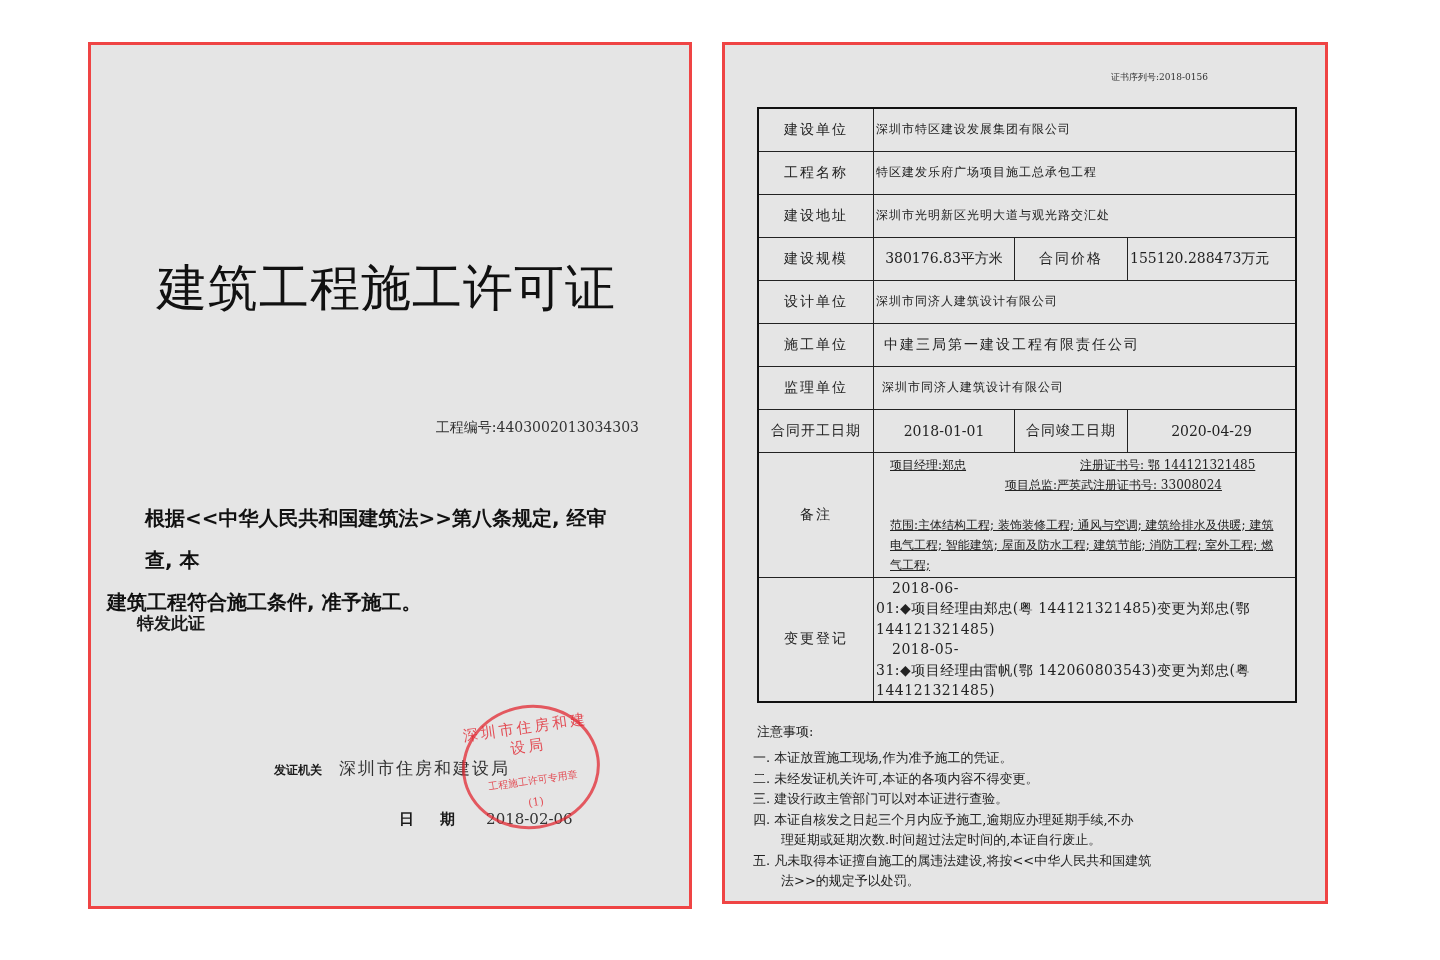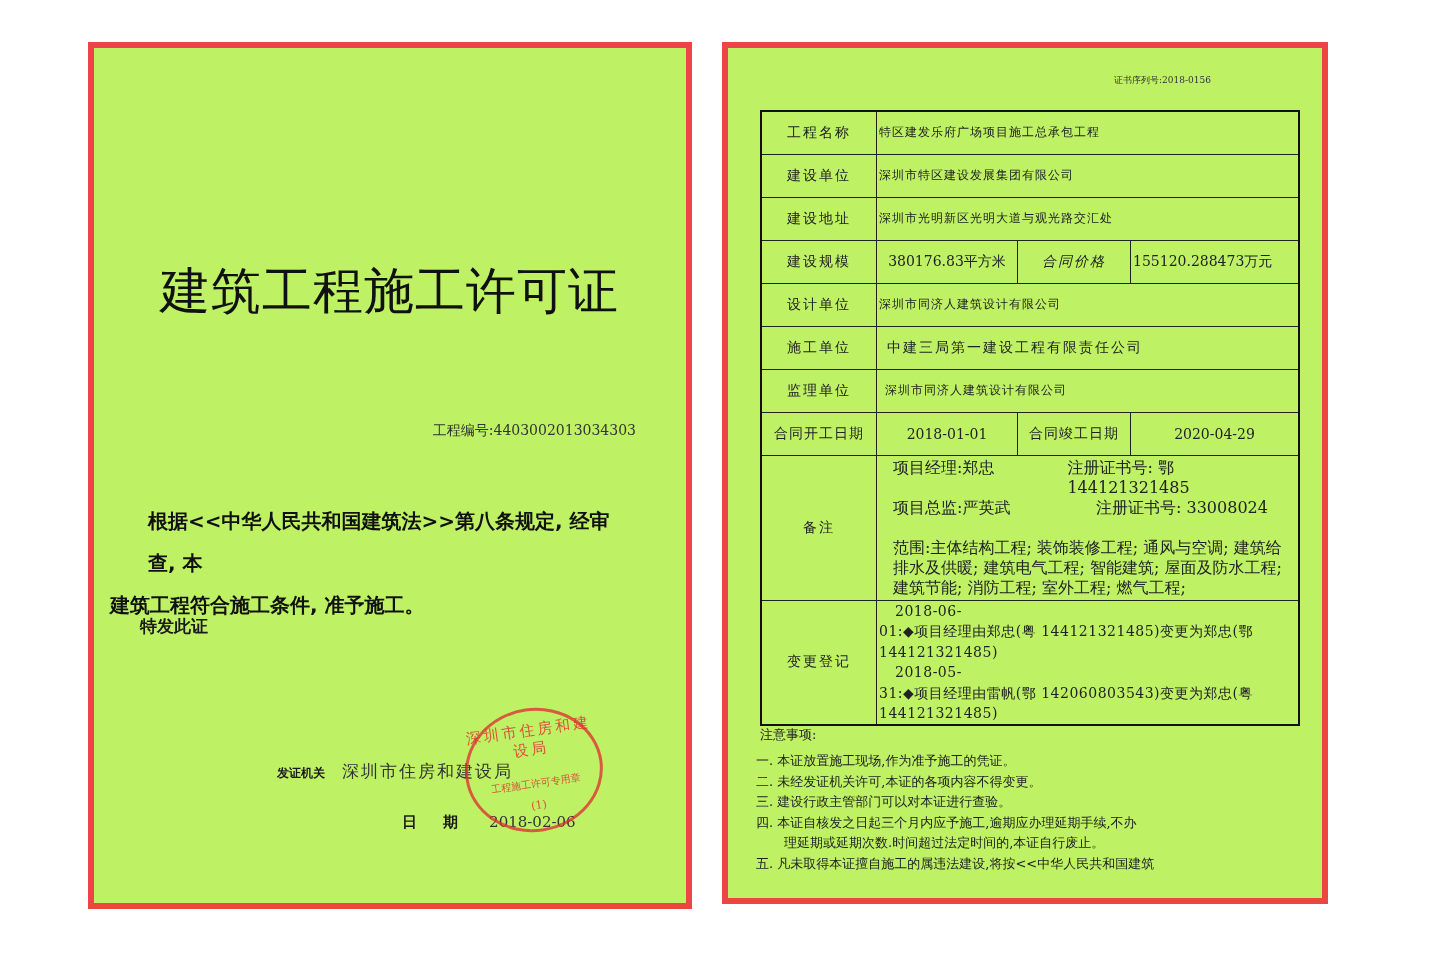--- a/index.html
+++ b/index.html
@@ -3,21 +3,21 @@
 <meta charset="utf-8">
 <style>
   html, body { margin:0; padding:0; }
   body {
     width:1440px; height:960px; position:relative; overflow:hidden;
     background:#ffffff;
     font-family:"DejaVu Serif", serif;
     color:#1a1a1a;
   }
   .page {
-    position:absolute; border:6px solid #ef4444; box-sizing:border-box; background:#bef264;
+    position:absolute; border:3px solid #ef4444; box-sizing:border-box; background:#e5e5e5;
   }
   #left-page { left:88px; top:42px; width:604px; height:867px; }
   #right-page { left:722px; top:42px; width:606px; height:862px; }
 
   .title {
     position:absolute; left:66px; top:186px; width:480px;
     font-family:"DejaVu Sans", sans-serif; font-size:50px; font-weight:500;
     letter-spacing:1px; color:#111; white-space:nowrap;margin-top:24px;
   }
   .project-no {
@@ -61,21 +61,21 @@
     position:absolute; left:32px; top:62px; width:540px;
     border-collapse:collapse; border:2px solid #111;
     font-size:14px; color:#222;
   }
   table.info td { border:1px solid #222; padding:0 2px; vertical-align:middle; }
   td.lbl { width:110px; text-align:center; letter-spacing:2px; }
   tr.std { height:43px; }
   .small { font-size:12px; letter-spacing:1px; }
   .mid { font-size:14px; letter-spacing:2px; }
   .center { text-align:center; }
-  .remarks { font-size:16px; line-height:20px; padding:2px 16px !important; }
+  .remarks { font-size:12px; line-height:20px; padding:2px 16px !important;text-decoration:underline; }
   .remarks .line { display:flex; }
   .remarks .line span.a { width:190px; }
   .changes { font-size:14px; line-height:20.5px; letter-spacing:0.5px; }
 
   .notes { position:absolute; left:28px; top:666px; width:460px; font-size:13px; color:#222;margin-top:12px; }
   .notes .head { margin-bottom:7px; padding-left:4px; }
   .notes .item { line-height:20.5px; }
   .notes .cont { padding-left:28px; }
 </style>
 </head>
@@ -105,35 +105,35 @@
     <div class="bottom-text">(1)</div>
   </div>
 </div>
 
 <div class="page" id="right-page">
   <div class="serial">证书序列号:2018-0156</div>
 
   <table class="info">
     <tbody>
         <tr class="std">
+      <td class="lbl">建设单位</td>
+      <td colspan="3" class="small">深圳市特区建设发展集团有限公司</td>
+    </tr>
+    <tr class="std">
       <td class="lbl">工程名称</td>
       <td colspan="3" class="small">特区建发乐府广场项目施工总承包工程</td>
-    </tr>
-    <tr class="std">
-      <td class="lbl">建设单位</td>
-      <td colspan="3" class="small">深圳市特区建设发展集团有限公司</td>
     </tr>
     <tr class="std">
       <td class="lbl">建设地址</td>
       <td colspan="3" class="small">深圳市光明新区光明大道与观光路交汇处</td>
     </tr>
     <tr class="std">
       <td class="lbl">建设规模</td>
       <td class="center" style="width:136px;">380176.83平方米</td>
-      <td class="center mid" style="width:108px;font-style:italic;">合同价格</td>
+      <td class="center mid" style="width:108px;">合同价格</td>
       <td>155120.288473万元</td>
     </tr>
     <tr class="std">
       <td class="lbl">设计单位</td>
       <td colspan="3" class="small" style="">深圳市同济人建筑设计有限公司</td>
     </tr>
     <tr class="std">
       <td class="lbl">施工单位</td>
       <td colspan="3" class="mid" style="padding-left:10px;">中建三局第一建设工程有限责任公司</td>
     </tr>
@@ -148,21 +148,21 @@
       <td class="center">2020-04-29</td>
     </tr>
     <tr style="height:124px;">
       <td class="lbl">备注</td>
       <td colspan="3" class="remarks">
         <div class="line">
           <span class="a">项目经理:郑忠</span>
           <span>注册证书号: 鄂 144121321485</span>
         </div>
         <div class="line">
-          <span class="a" style="width:203px;">项目总监:严英武</span>
+          <span class="a" style="width:203px;text-align:right;">项目总监:严英武</span>
           <span>注册证书号: 33008024</span>
         </div>
         <div style="height:20px;"></div>
         <div>范围:主体结构工程; 装饰装修工程; 通风与空调; 建筑给排水及供暖; 建筑电气工程; 智能建筑; 屋面及防水工程; 建筑节能; 消防工程; 室外工程; 燃气工程;</div>
       </td>
     </tr>
     <tr style="height:124px;">
       <td class="lbl">变更登记</td>
       <td colspan="3" class="changes">
         <div style="padding-left:16px;">2018-06-</div>
@@ -177,14 +177,15 @@
     </table>
 
   <div class="notes">
     <div class="head">注意事项:</div>
     <div class="item">一. 本证放置施工现场,作为准予施工的凭证。</div>
     <div class="item">二. 未经发证机关许可,本证的各项内容不得变更。</div>
     <div class="item">三. 建设行政主管部门可以对本证进行查验。</div>
     <div class="item">四. 本证自核发之日起三个月内应予施工,逾期应办理延期手续,不办</div>
     <div class="item cont">理延期或延期次数.时间超过法定时间的,本证自行废止。</div>
     <div class="item">五. 凡未取得本证擅自施工的属违法建设,将按&lt;&lt;中华人民共和国建筑</div>
+    <div class="item cont">法&gt;&gt;的规定予以处罚。</div>
   </div>
 </div>
 
 </body></html>

